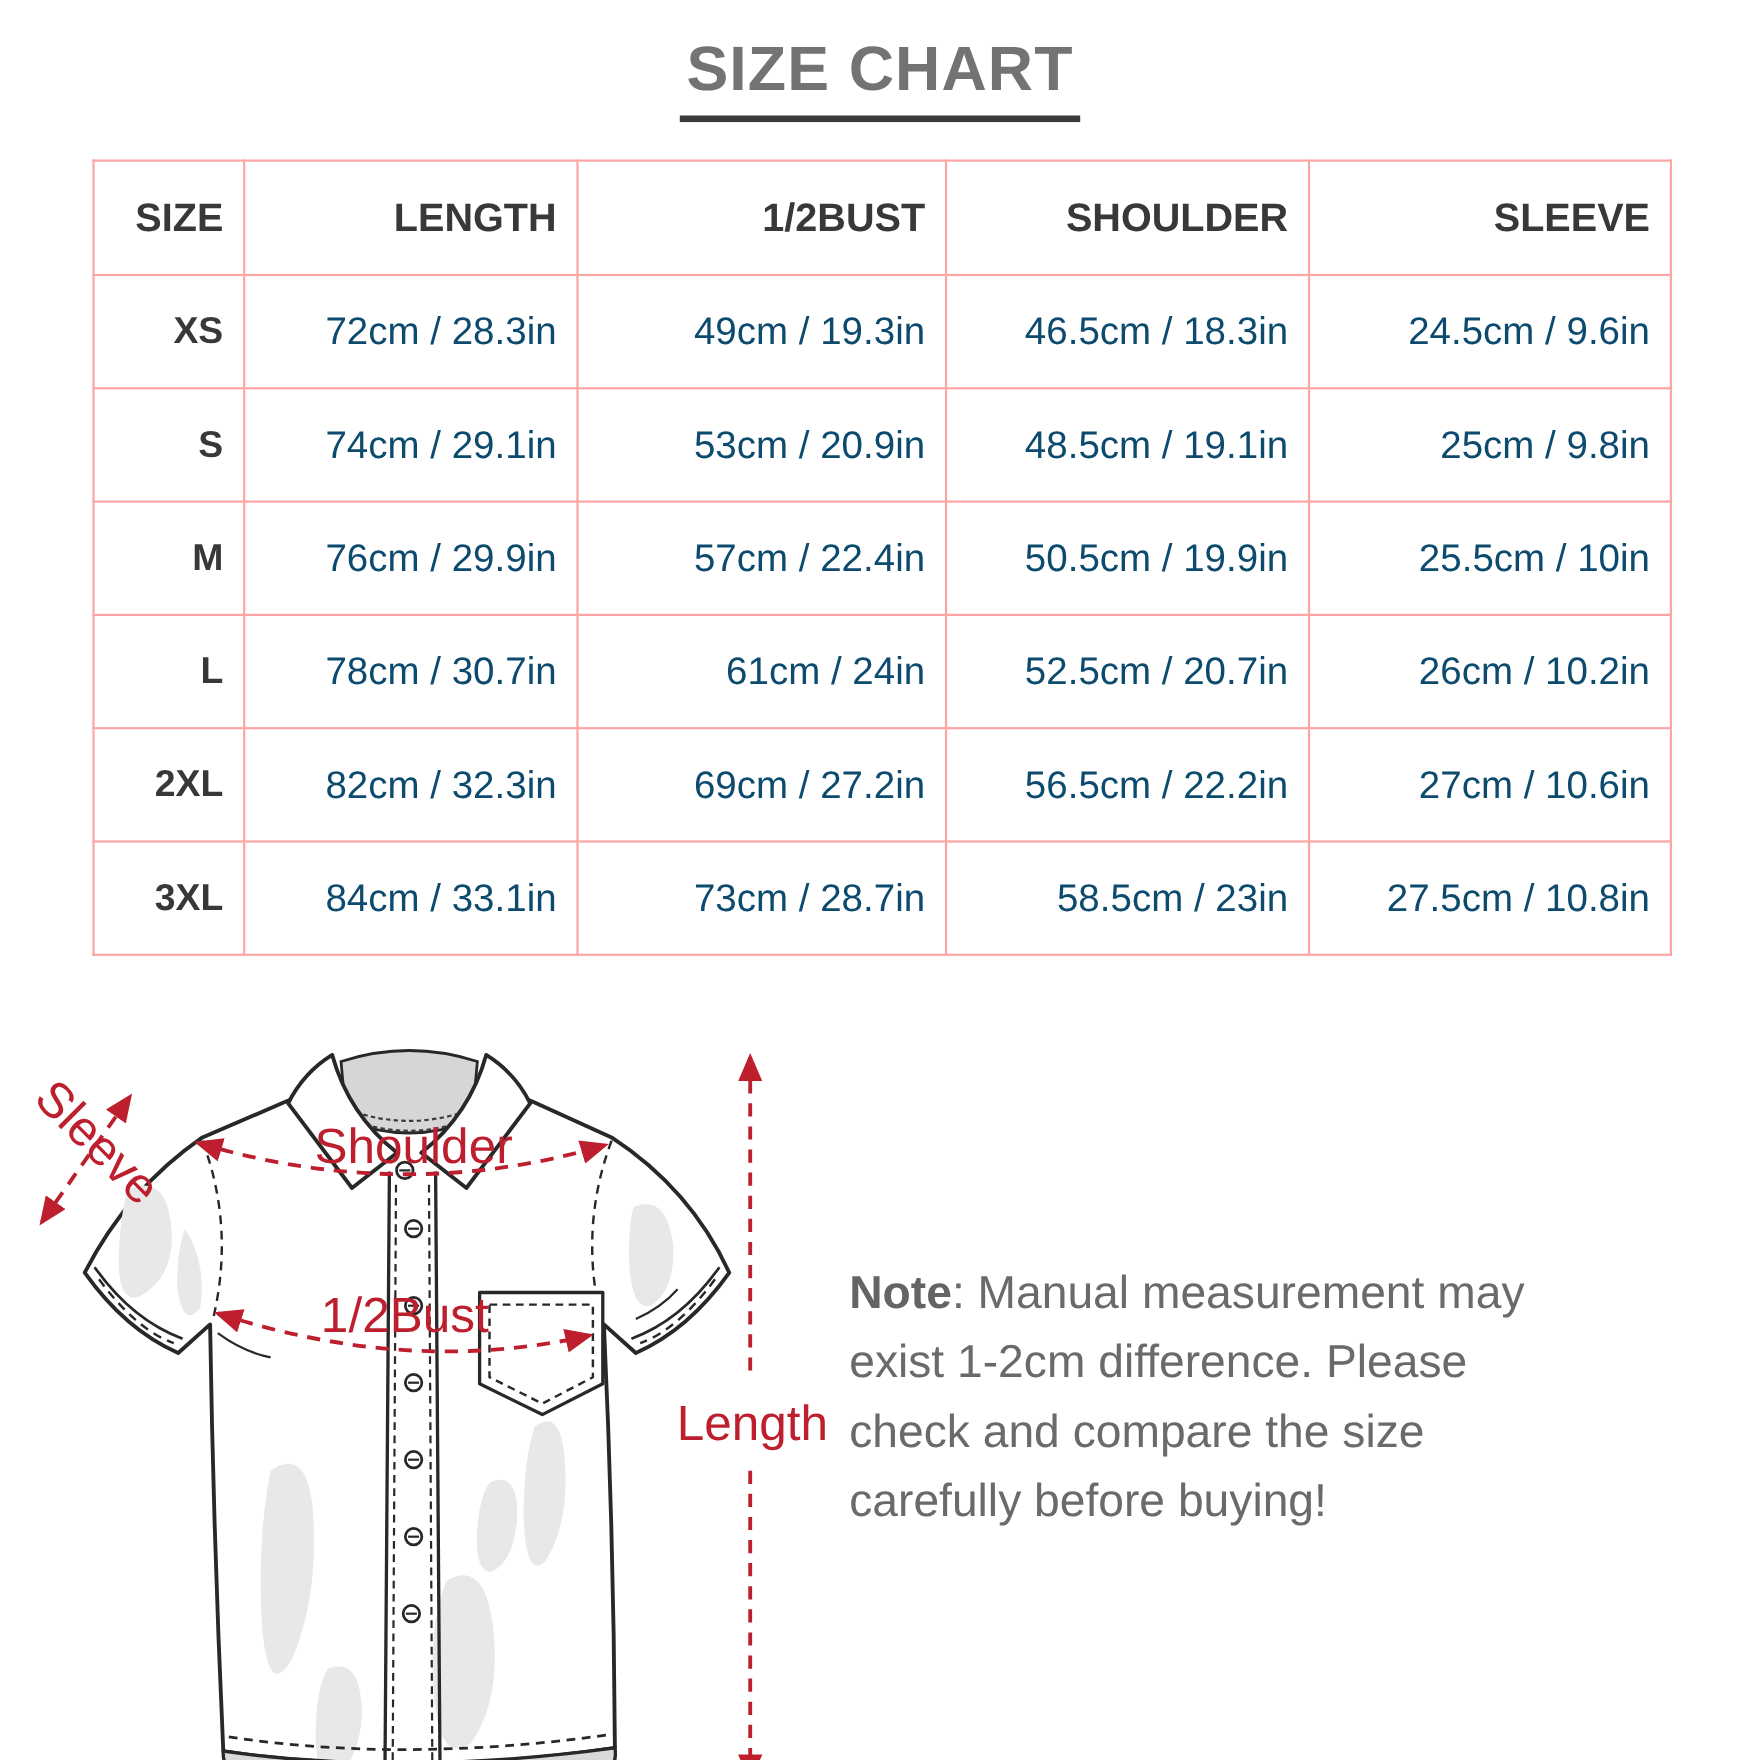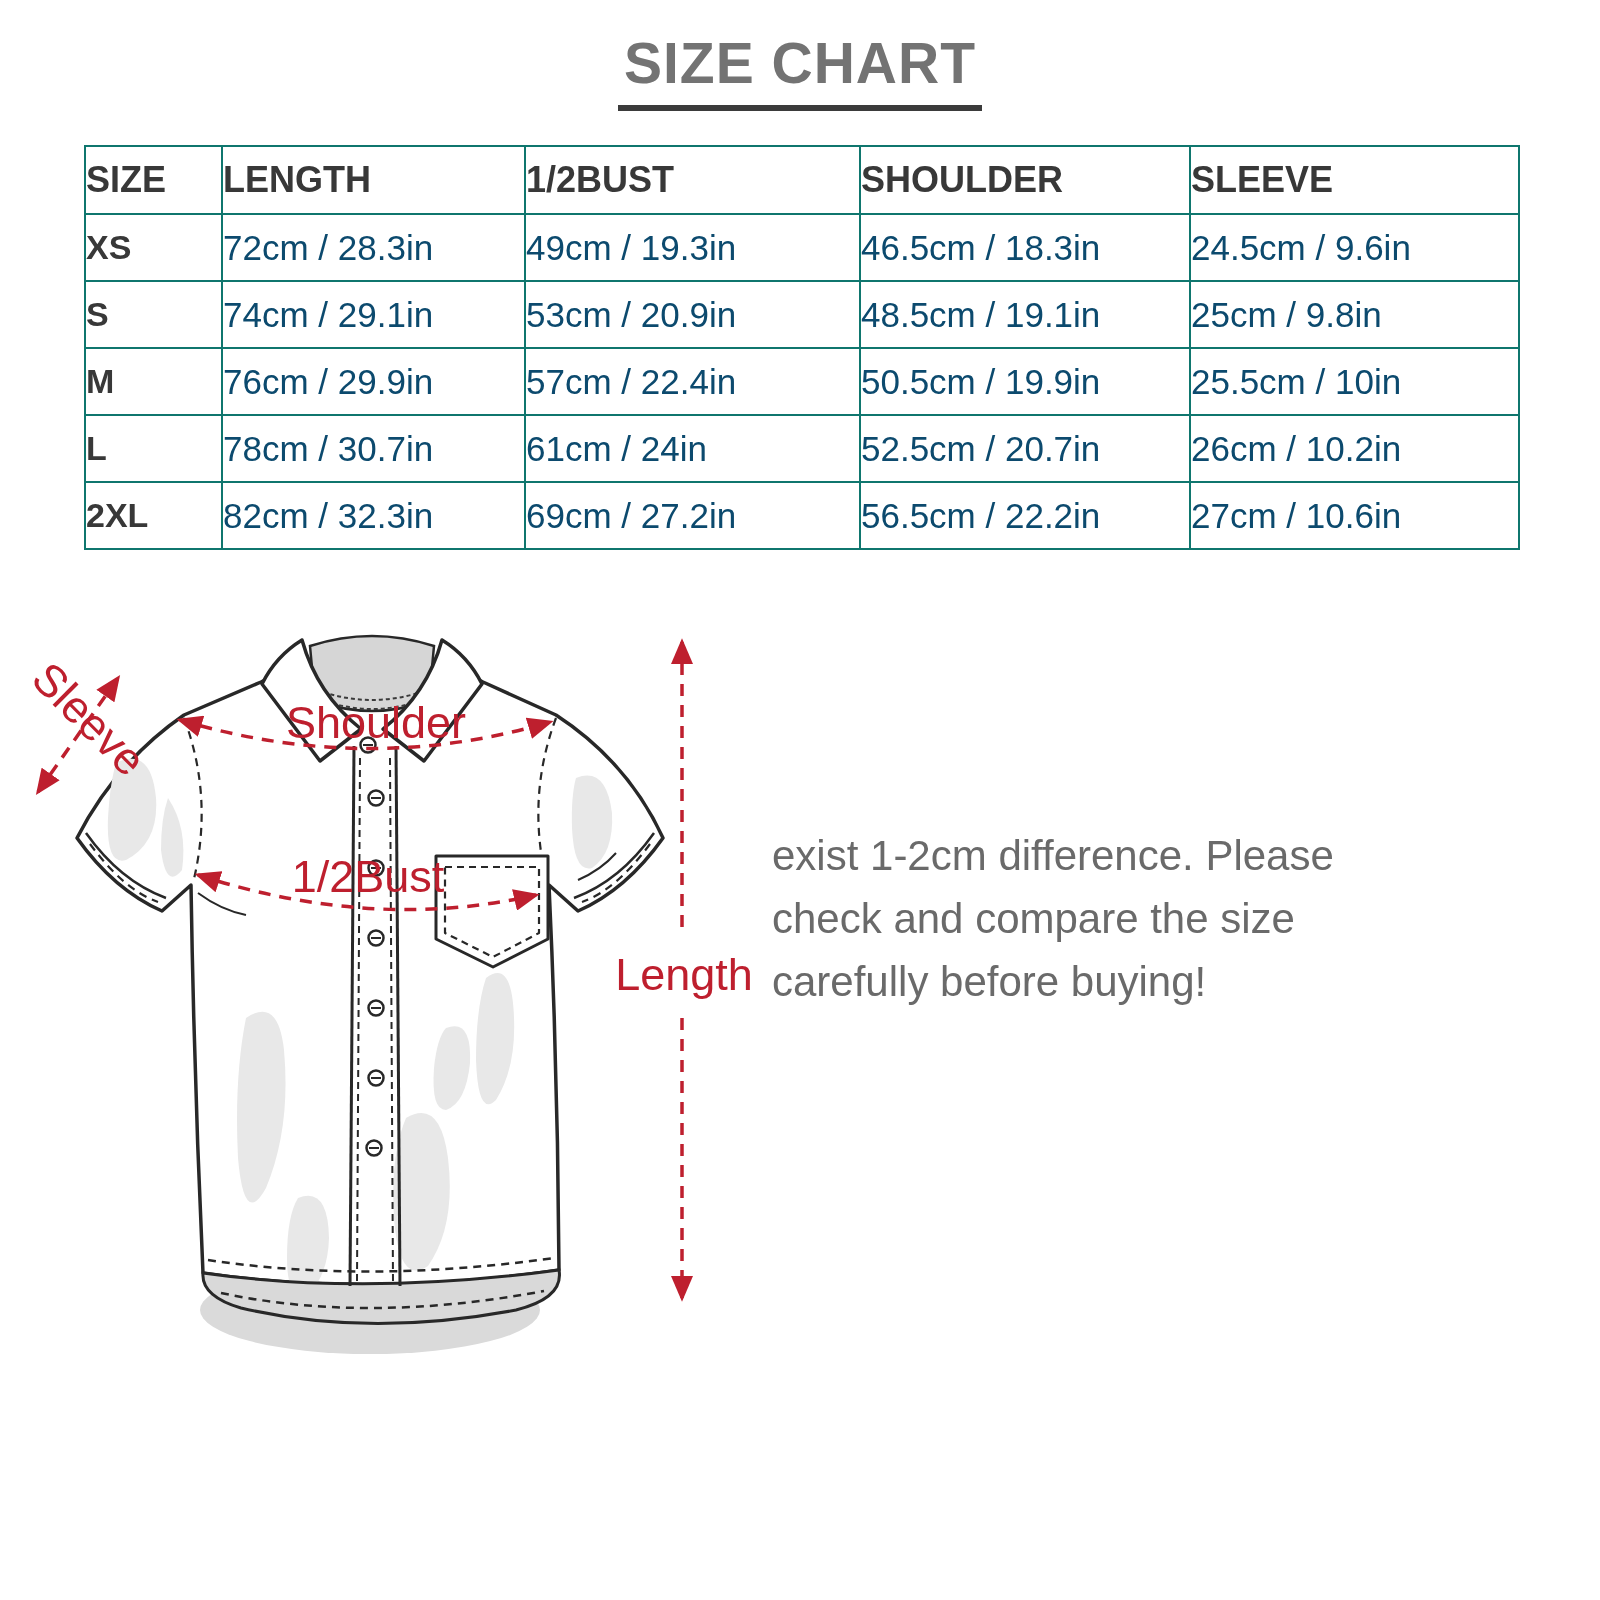--- a/index.html
+++ b/index.html
@@ -11,22 +11,22 @@
   .title-wrap { text-align:center; padding-top:30px; }
   .title-wrap .page-title {
     display:inline-block; font-size:57px; font-weight:bold; letter-spacing:1px;
     color:#737373; border-bottom:6px solid #3b3b3b; padding:0 6px 9px 6px;
   }
   table.size-table {
     border-collapse:collapse; table-layout:fixed;
     width:1434px; margin:34px 0 0 84px;
   }
   table.size-table th, table.size-table td {
-    border:2px solid #0f766e; text-align:left; vertical-align:middle;
-    padding:0; overflow:hidden; white-space:nowrap;
+    border:2px solid #fca5a5; text-align:right; vertical-align:middle;
+    padding:18px; overflow:hidden; white-space:nowrap;
   }
   table.size-table th { height:66px; font-size:36px; font-weight:bold; color:#383838; }
   table.size-table td { height:65px; font-size:35px; font-weight:normal; color:#0c4a6e; }
   table.size-table td.size-cell { font-weight:bold; color:#383838; font-size:34px;margin-top:16px; }
   .figure-section { position:relative; height:800px; margin-top:48px; }
   svg.shirt-figure { position:absolute; left:16px; top:0; }
   .note-block {
     position:absolute; left:772px; top:226px; width:710px;
     font-size:42px; line-height:63px; color:#6a6a6a;
   }
@@ -84,20 +84,27 @@
       <td>61cm / 24in</td>
       <td>52.5cm / 20.7in</td>
       <td>26cm / 10.2in</td>
     </tr>
     <tr>
       <td class="size-cell">2XL</td>
       <td>82cm / 32.3in</td>
       <td>69cm / 27.2in</td>
       <td>56.5cm / 22.2in</td>
       <td>27cm / 10.6in</td>
+    </tr>
+    <tr>
+      <td class="size-cell">3XL</td>
+      <td>84cm / 33.1in</td>
+      <td>73cm / 28.7in</td>
+      <td>58.5cm / 23in</td>
+      <td>27.5cm / 10.8in</td>
     </tr>
   </tbody>
 </table>
 
 <div class="figure-section">
 
   <svg class="shirt-figure" width="760" height="800" viewBox="0 0 760 800" xmlns="http://www.w3.org/2000/svg">
     <defs>
       <marker id="ah" viewBox="0 0 14 12" refX="12" refY="6" markerWidth="26" markerHeight="22" orient="auto-start-reverse" markerUnits="userSpaceOnUse">
         <path d="M0,0 L14,6 L0,12 Z" fill="#be1f2e"></path>
@@ -193,18 +200,19 @@
     </g>
     <g fill="#be1f2e" font-family="Liberation Sans, sans-serif" font-size="45">
       <text transform="translate(62,132) rotate(45)" text-anchor="middle">Sleeve</text>
       <text x="360" y="140" text-anchor="middle">Shoulder</text>
       <text x="352" y="294" text-anchor="middle">1/2Bust</text>
       <text x="668" y="392" text-anchor="middle">Length</text>
     </g>
   </svg>
 
   <div class="note-block">
+    <div><b>Note</b><span>: Manual measurement may</span></div>
     <div>exist 1-2cm difference. Please</div>
     <div>check and compare the size</div>
     <div>carefully before buying!</div>
   </div>
 
 </div>
 
 </body></html>

